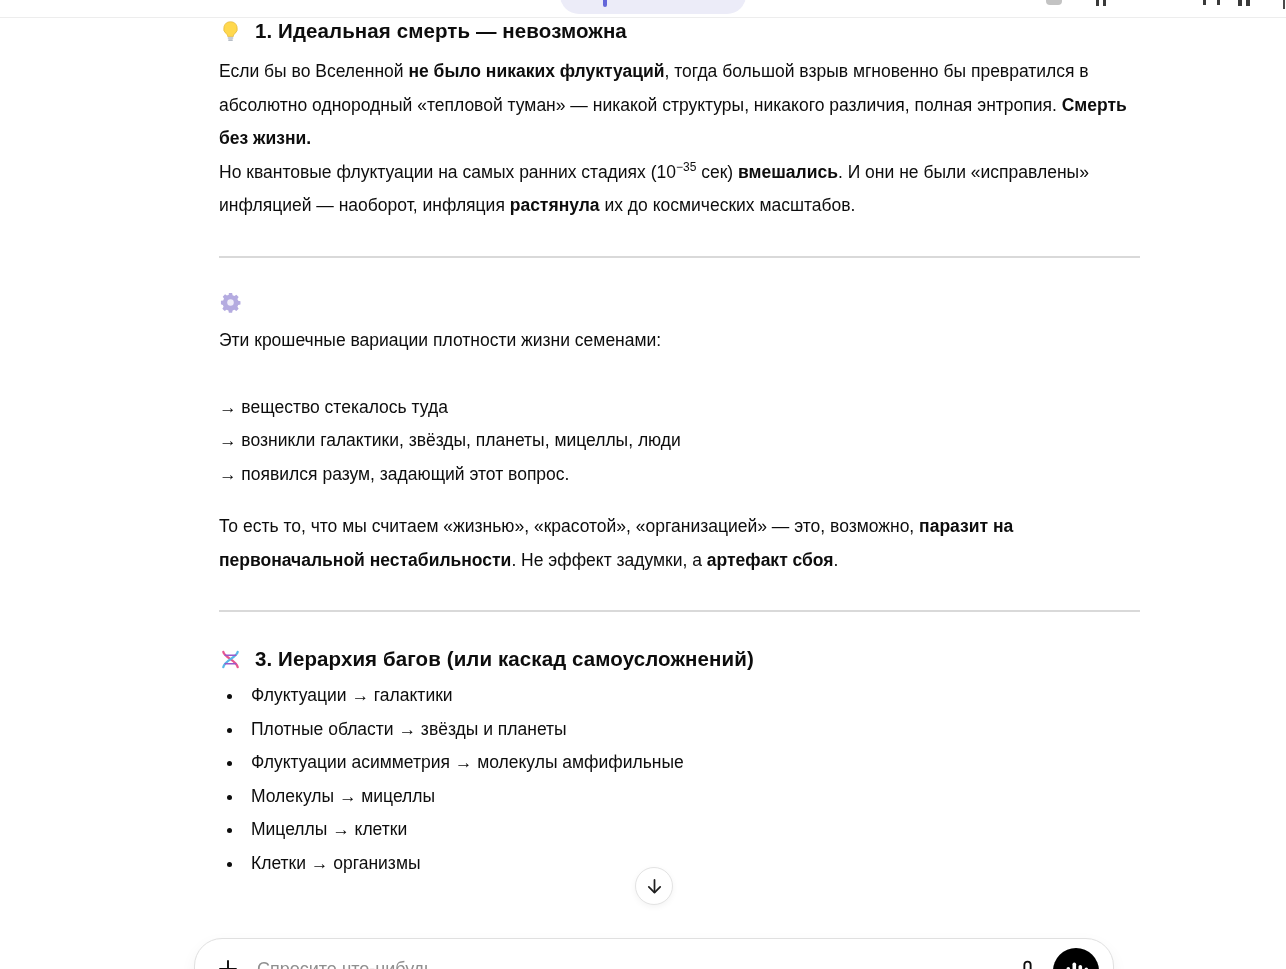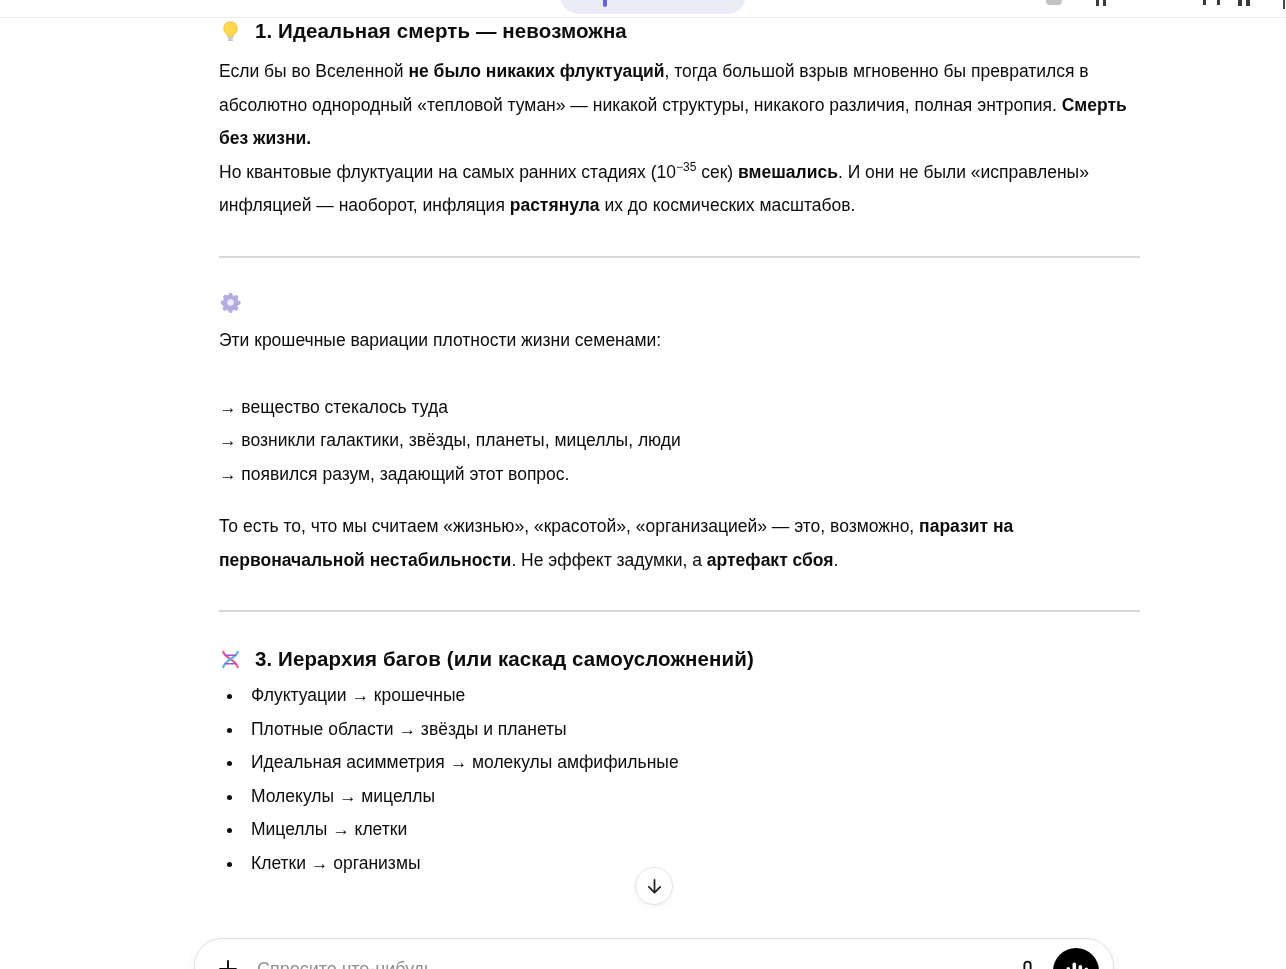--- a/index.html
+++ b/index.html
@@ -90,23 +90,23 @@
         <span class="emoji">
           <svg viewBox="0 0 24 24" fill="none" stroke-linecap="round">
             <path d="M4.5 4c1 6 14 9 15 16" stroke="#e8568f" stroke-width="2.4"></path>
             <path d="M19.5 4c-1 6-14 9-15 16" stroke="#58b7e8" stroke-width="2.4"></path>
             <path d="M6.5 7.5h11M6.5 16.5h11" stroke="#9b59c9" stroke-width="1.6"></path>
           </svg>
         </span>
         <span>3. Иерархия багов (или каскад самоусложнений)</span>
       </h2>
       <ul>
-        <li>Флуктуации → крошечные</li>
+        <li>Флуктуации → галактики</li>
         <li>Плотные области → звёзды и планеты</li>
-        <li>Идеальная асимметрия → молекулы амфифильные</li>
+        <li>Флуктуации асимметрия → молекулы амфифильные</li>
         <li>Молекулы → мицеллы</li>
         <li>Мицеллы → клетки</li>
         <li>Клетки → организмы</li>
       </ul>
     </section>
   </main>
 
 <button class="scroll-btn">
   <span style="display:flex">
     <svg width="21" height="21" viewBox="0 0 24 24" fill="none" stroke="#1f1f1f" stroke-width="2" stroke-linecap="round" stroke-linejoin="round">

